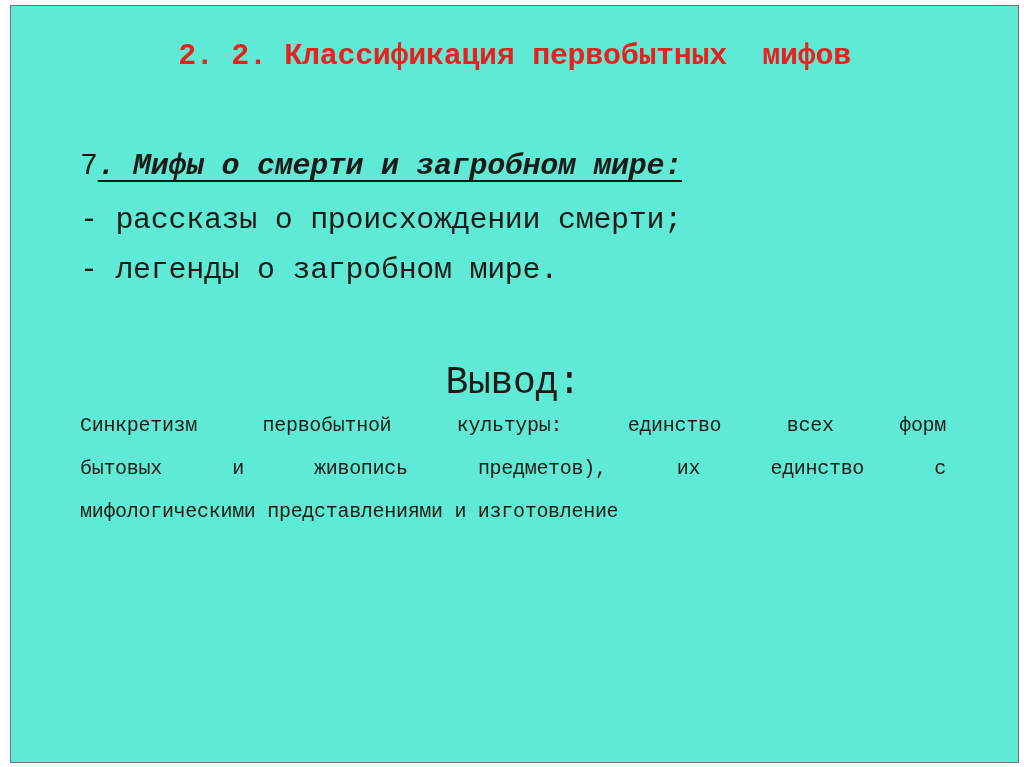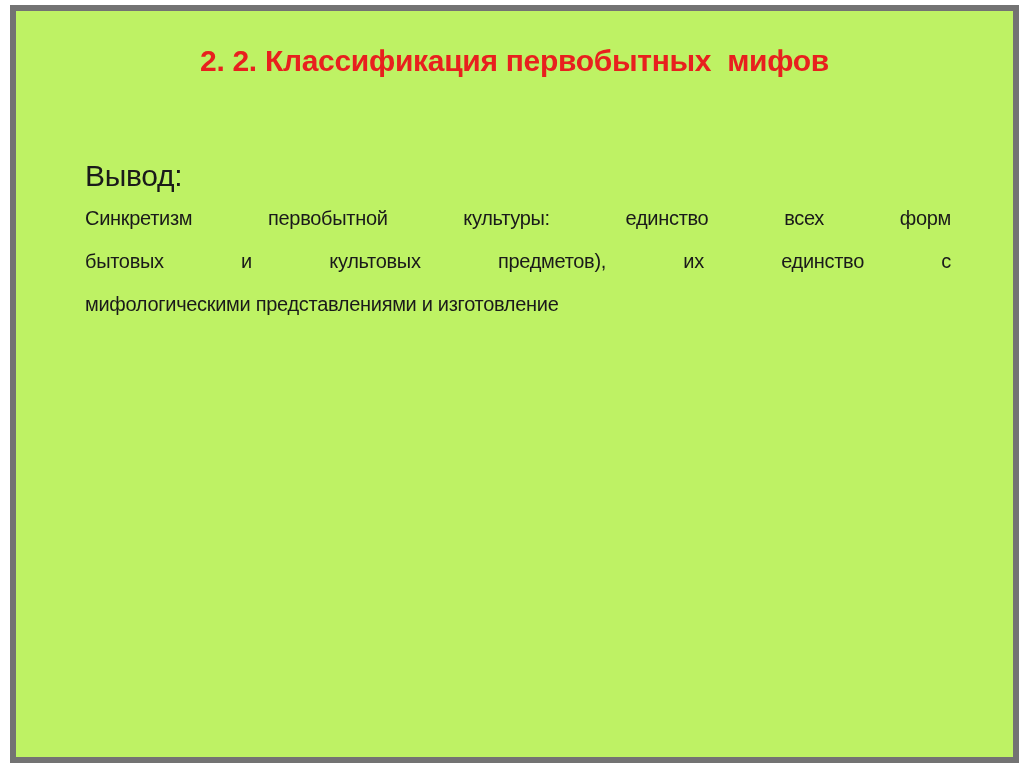--- a/index.html
+++ b/index.html
@@ -9,22 +9,23 @@
     background: #ffffff;
     font-family: "Liberation Sans", "DejaVu Sans", sans-serif;
     overflow: hidden;
   }
   .slide {
     position: absolute;
     left: 10px;
     top: 5px;
     right: 5px;
     bottom: 4px;
-    border: 6px solid #737373;
-    background: #bef264;
+    border: 1px solid #737373;
+    background: #5eead4;
+    font-family: Liberation Mono, monospace;
   }
   .title {
     margin-top: 33px;
     text-align: center;
     color: #e8201e;
     font-weight: bold;
     font-size: 30px;
     line-height: 34px;
     letter-spacing: -0.3px;
     white-space: pre-wrap;
@@ -52,23 +53,23 @@
     line-height: 30px;
     letter-spacing: -0.3px;
     white-space: pre-wrap;
   }
   .conclusion {
     margin: 76px 0 0 69px;
     width: 866px;
     color: #1a1a1a;
   }
   .conclusion-label {
-    font-size: 30px;
+    font-size: 38px;
     line-height: 43px;
-    text-align: left;
+    text-align: center;
     letter-spacing: -0.3px;
   }
   .conclusion-line {
     font-size: 20px;
     line-height: 43px;
     letter-spacing: -0.3px;
     text-align: justify;
     text-align-last: justify;
     white-space: pre-wrap;
   }
@@ -76,23 +77,28 @@
     text-align-last: left;
   }
 </style>
 </head>
 <body>
 
 <div class="slide">
 
   <h1 class="title">2. 2. Классификация первобытных &nbsp;мифов</h1>
 
+  <div class="section">
+    <p class="section-heading"><span>7</span><span class="underlined">. Мифы о смерти и загробном мире:</span></p>
+    <p class="list-item">- рассказы о происхождении смерти;</p>
+    <p class="list-item">- легенды о загробном мире.</p>
+  </div>
 
   <div class="conclusion">
     <p class="conclusion-label">Вывод:</p>
     <div>
       <p class="conclusion-line">Синкретизм первобытной культуры: единство всех форм</p>
-      <p class="conclusion-line">бытовых и культовых предметов), их единство с</p>
+      <p class="conclusion-line">бытовых и живопись предметов), их единство с</p>
       <p class="conclusion-line">мифологическими представлениями и изготовление</p>
     </div>
   </div>
 
 </div>
 
 </body></html>

